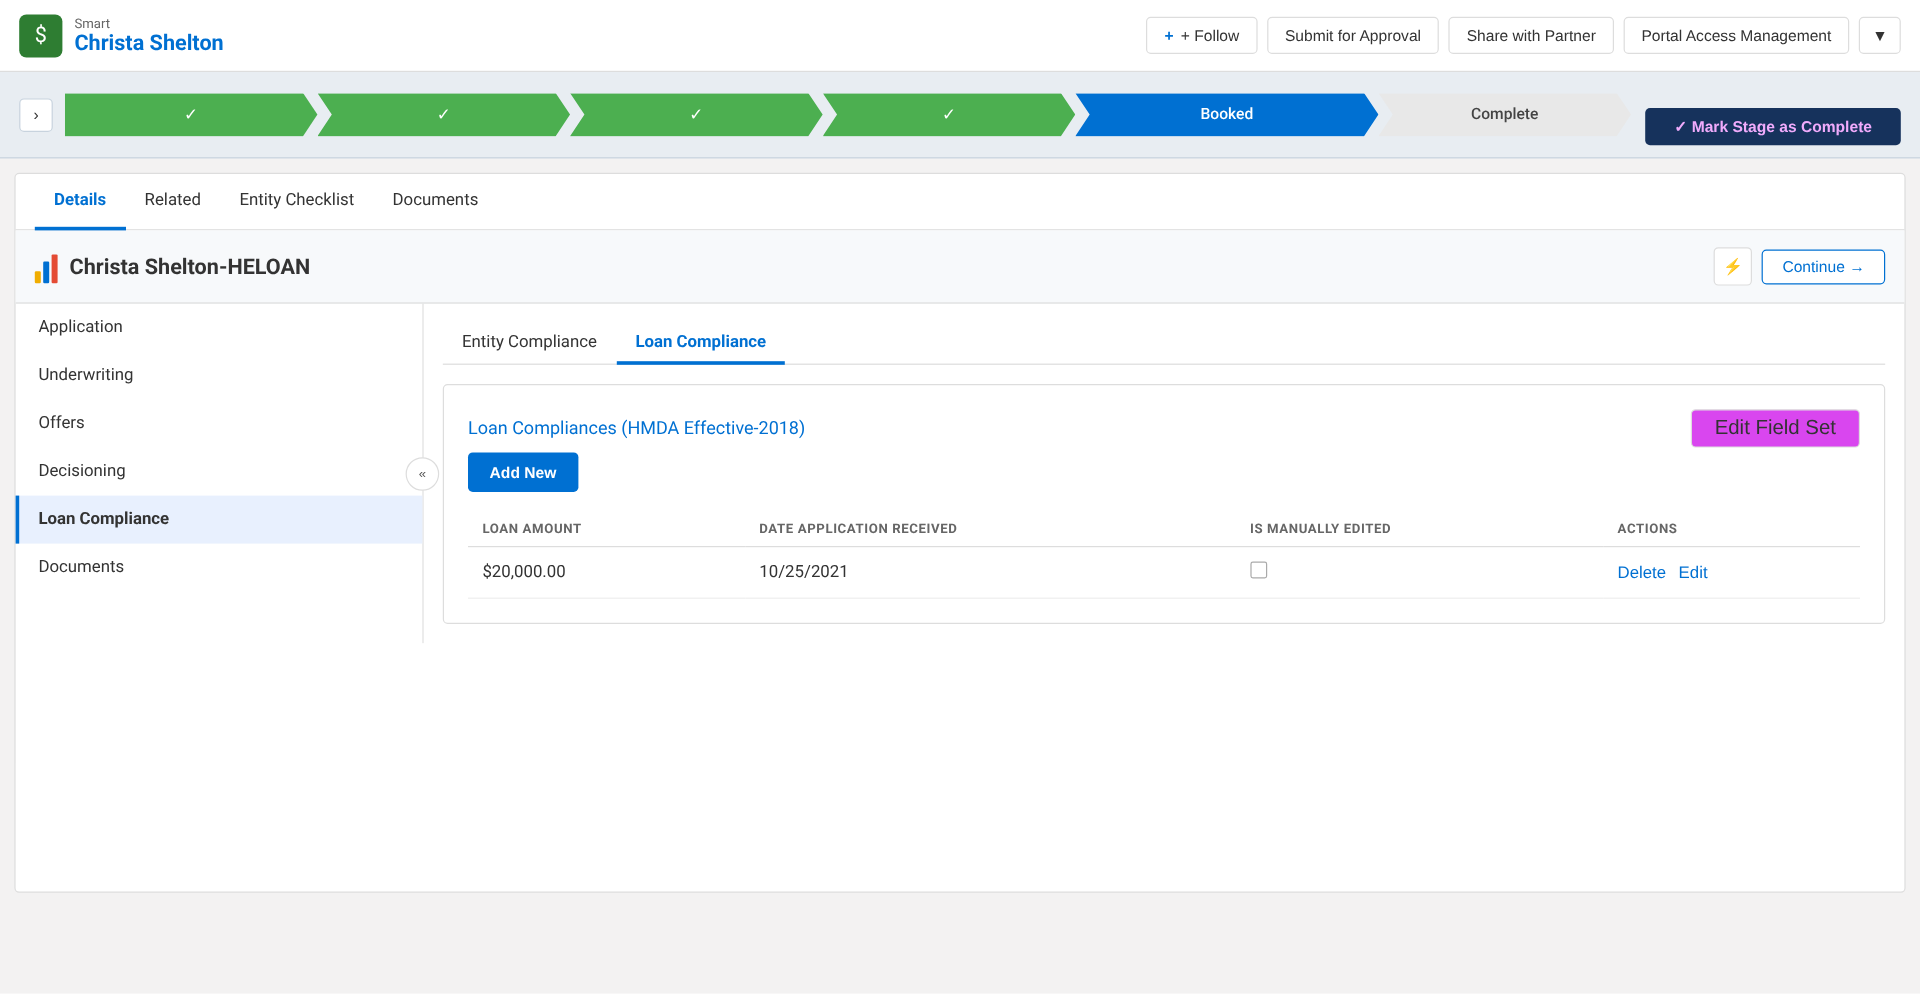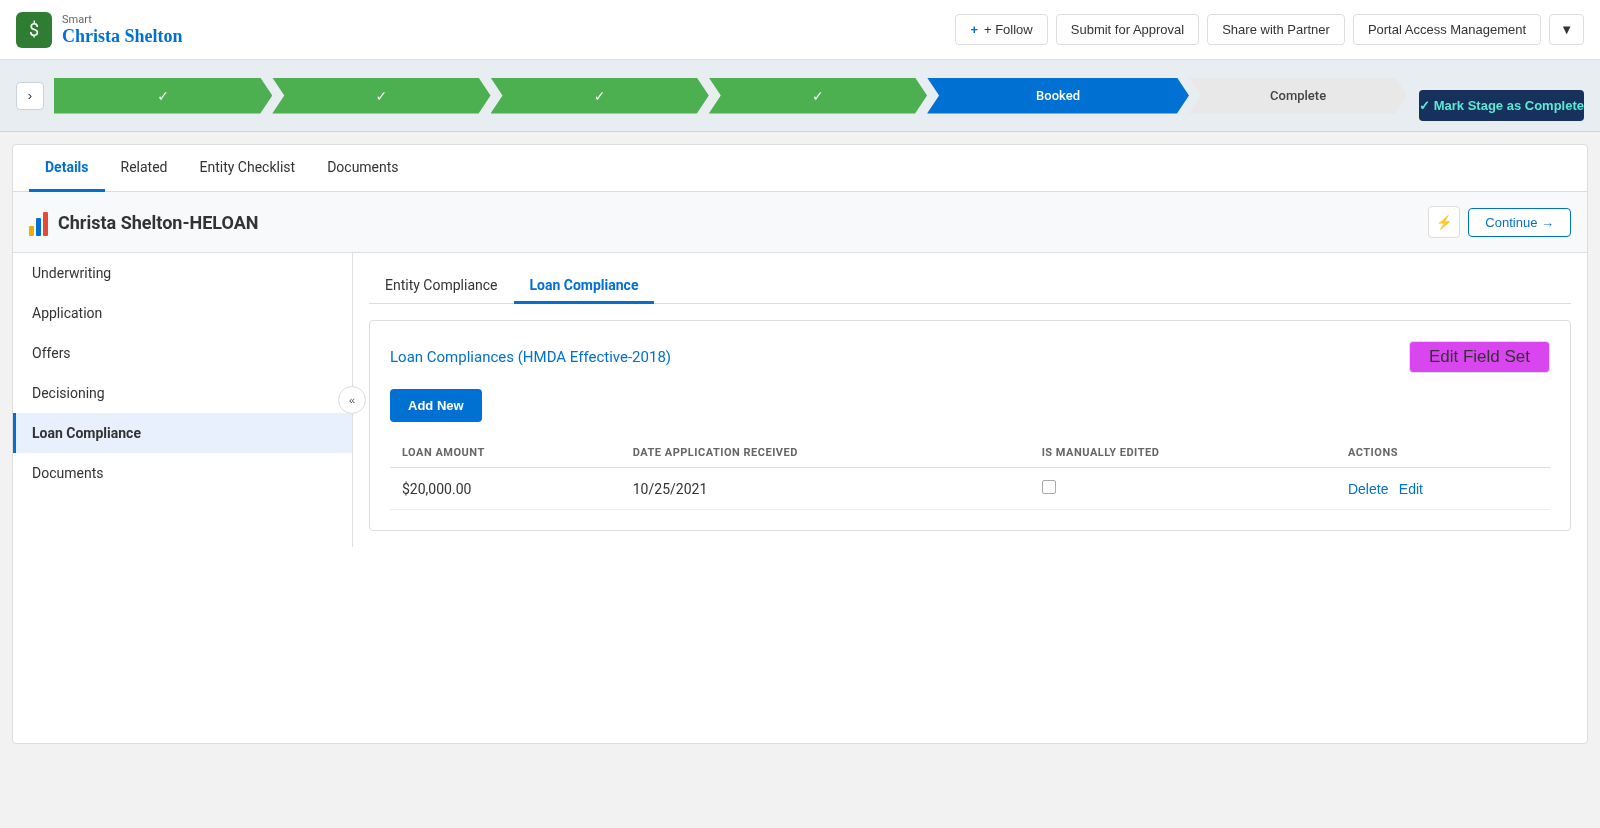--- a/index.html
+++ b/index.html
@@ -25,21 +25,21 @@
       background: #2e7d32;
       border-radius: 6px;
       display: flex; align-items: center; justify-content: center;
       color: #fff;
       font-size: 18px;
     }
     .logo-text-area {
       display: flex; flex-direction: column;
     }
     .logo-subtitle { font-size: 11px; color: #666; }
-    .logo-title { font-size: 18px; font-weight: 700; color: #0070d2; font-family: Liberation Serif, serif; }
+    .logo-title { font-size: 18px; font-weight: 700; color: #0070d2; }
     .header-actions {
       display: flex; align-items: center; gap: 8px;
     }
     .btn-follow {
       display: flex; align-items: center; gap: 4px;
       border: 1px solid #ddd; background: #fff; color: #333;
       padding: 7px 14px; border-radius: 4px; cursor: pointer; font-size: 13px;
     }
     .btn-outline {
       border: 1px solid #ddd; background: #fff; color: #333;
@@ -99,23 +99,23 @@
     .stage-inactive {
       background: #e8e8e8;
       color: #444;
       clip-path: polygon(0 0, calc(100% - 12px) 0, 100% 50%, calc(100% - 12px) 100%, 0 100%, 12px 50%);
       min-width: 120px;
       flex: 1;
     }
     .checkmark { font-size: 14px; }
     .btn-mark-complete {
       background: #16325c;
-      color: #5eead4;
+      color: #f0abfc;
       border: none;
-      padding: 8px 0;
+      padding: 8px 24px;
       border-radius: 4px;
       cursor: pointer;
       font-size: 13px;
       font-weight: 600;
       display: flex; align-items: center; gap: 6px;
       margin-left: 12px;
       flex-shrink: 0;
       white-space: nowrap;
       margin-top: 20px;
     }
@@ -248,21 +248,21 @@
     
     .content-box {
       border: 1px solid #ddd;
       border-radius: 4px;
       padding: 20px;
     }
     .content-box-header {
       display: flex;
       align-items: center;
       justify-content: space-between;
-      margin-bottom: 16px;
+      margin-bottom: 4px;
     }
     .content-box-title {
       font-size: 15px;
       color: #0070d2;
       font-weight: 400;
     }
     .btn-edit-field-set {
       border: 1px solid #ddd; background: #d946ef; color: #333;
       padding: 5px 19px; border-radius: 4px; cursor: pointer; font-size: 17px;
     }
@@ -377,22 +377,22 @@
       <button class="btn-icon-square">
         <span>⚡</span>
       </button>
       <button class="btn-continue">Continue →</button>
     </div>
   </div>
 
   <div class="two-col-layout">
 
     <div class="sidebar-nav">
+      <div class="nav-item">Application</div>
       <div class="nav-item">Underwriting</div>
-      <div class="nav-item">Application</div>
       <div class="nav-item">Offers</div>
       <div class="nav-item">Decisioning</div>
       <div class="nav-item active">Loan Compliance</div>
       <div class="nav-item">Documents</div>
       <button class="collapse-btn">
         <span>«</span>
       </button>
     </div>
 
     <div class="main-panel">

